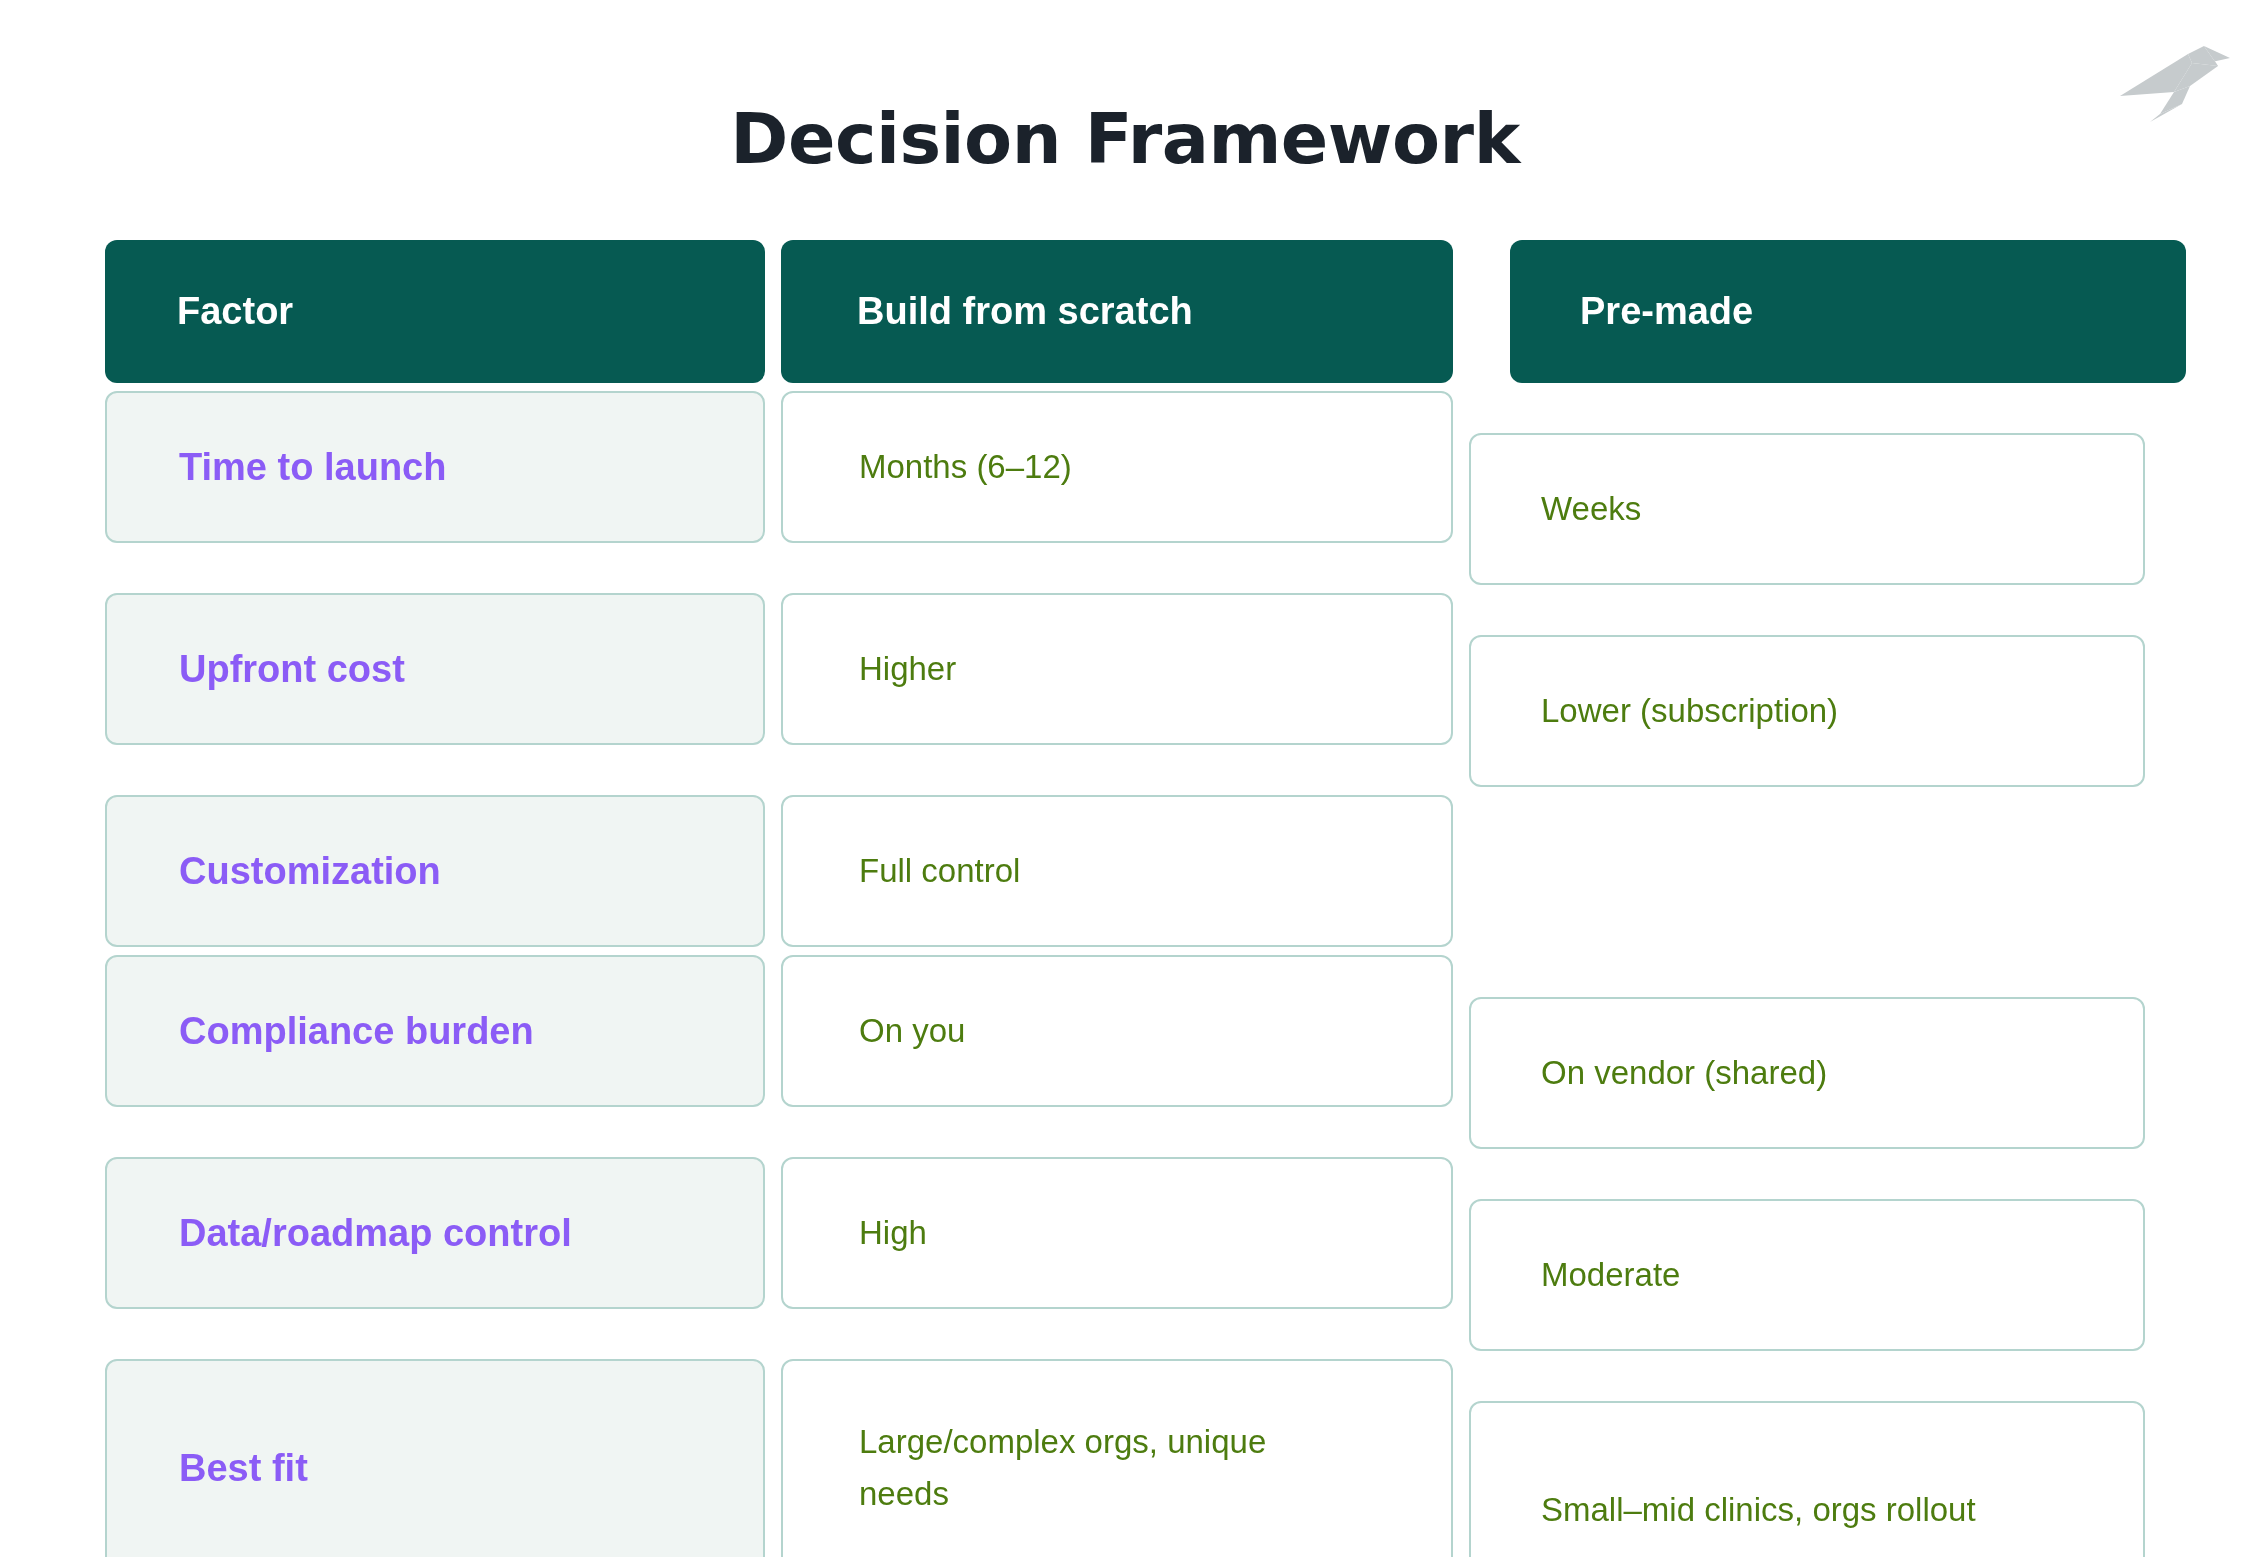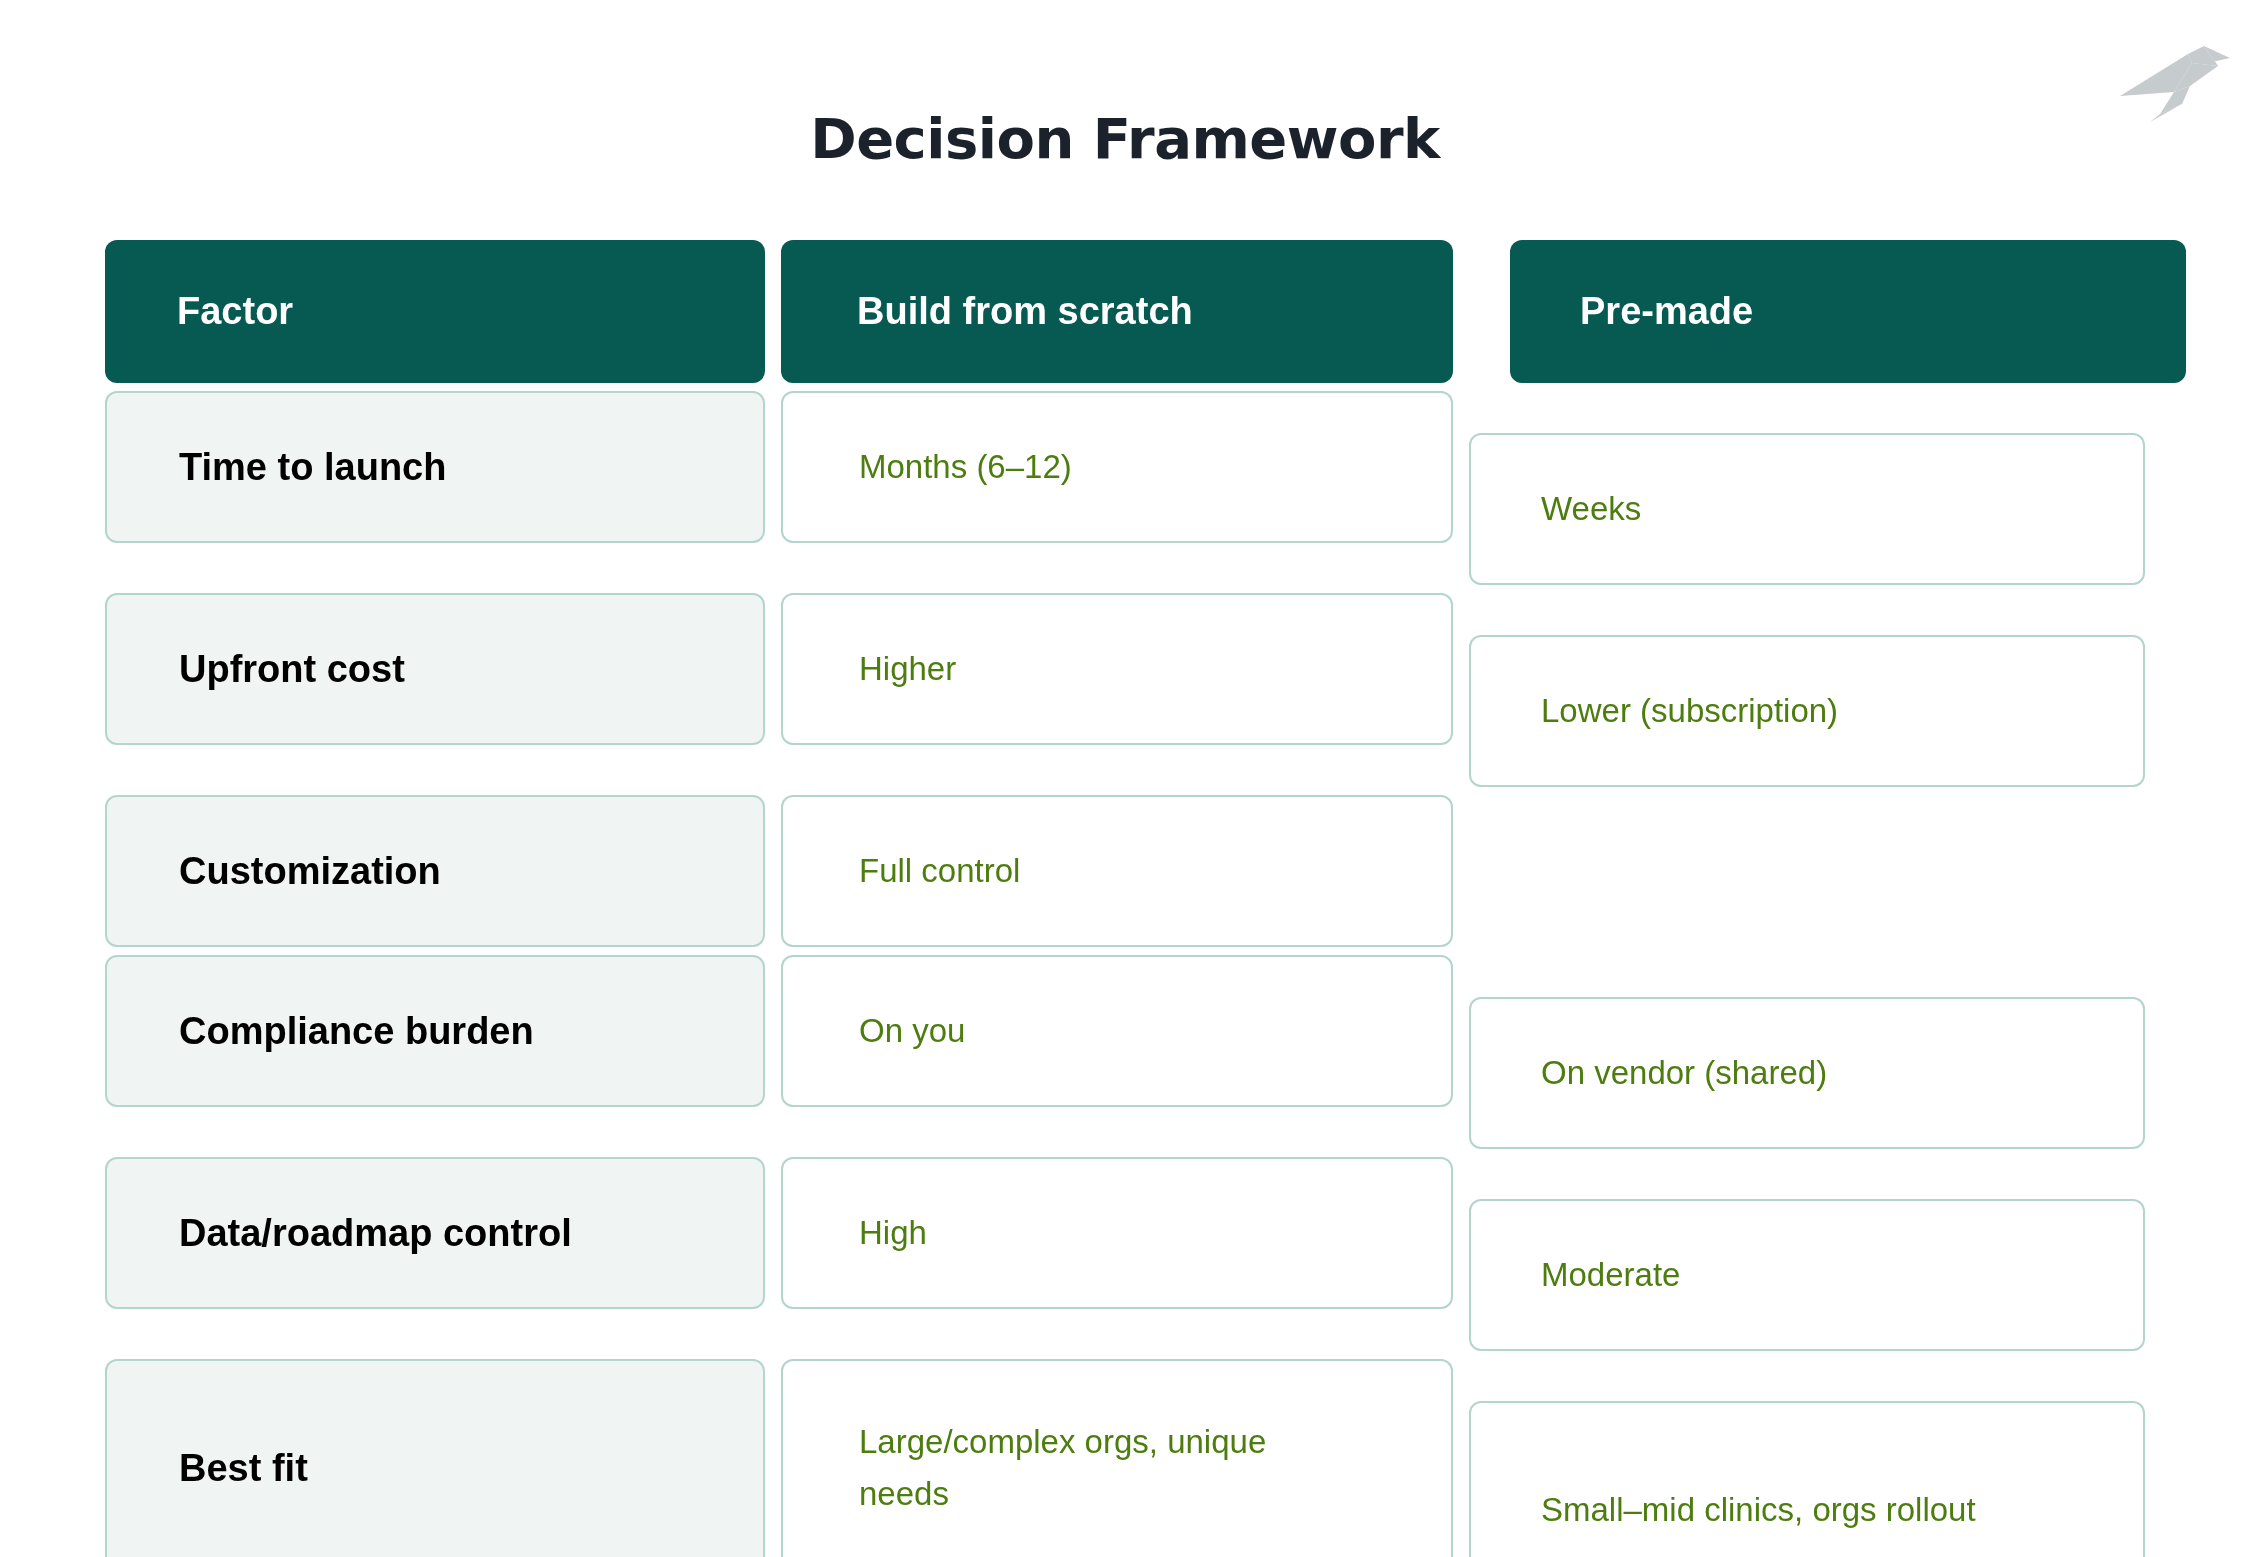--- a/index.html
+++ b/index.html
@@ -30,21 +30,21 @@
     height: 110px;
   }
 
   
   .title {
     position: absolute;
     top: 96px;
     left: 0;
     width: 2250px;
     text-align: center;
-    font-size: 56px;
+    font-size: 70px;
     line-height: 86px;
     font-weight: bold;
     letter-spacing: -0.5px;
     color: #1B222B;
     font-family: "DejaVu Sans", sans-serif;
   }
 
   
   .table {
     position: absolute;
@@ -87,21 +87,21 @@
   .row-header .col-build   { padding-left: 76px; }
   .row-header .col-premade { padding-left: 70px; margin-left: 41px; }
 
   
   .row-body .cell {
     height: 152px;
     border: 2px solid #B4D4CE;
   }
   .row-body .cell-factor {
     background: #F0F5F3;
-    color: #000000;
+    color: #8b5cf6;
     font-size: 38px;
     font-weight: bold;
   }
   .row-body .cell-value {
     background: #FFFFFF;
     color: #4d7c0f;
     font-size: 33px;
     font-weight: normal;
     line-height: 52px;
   }

